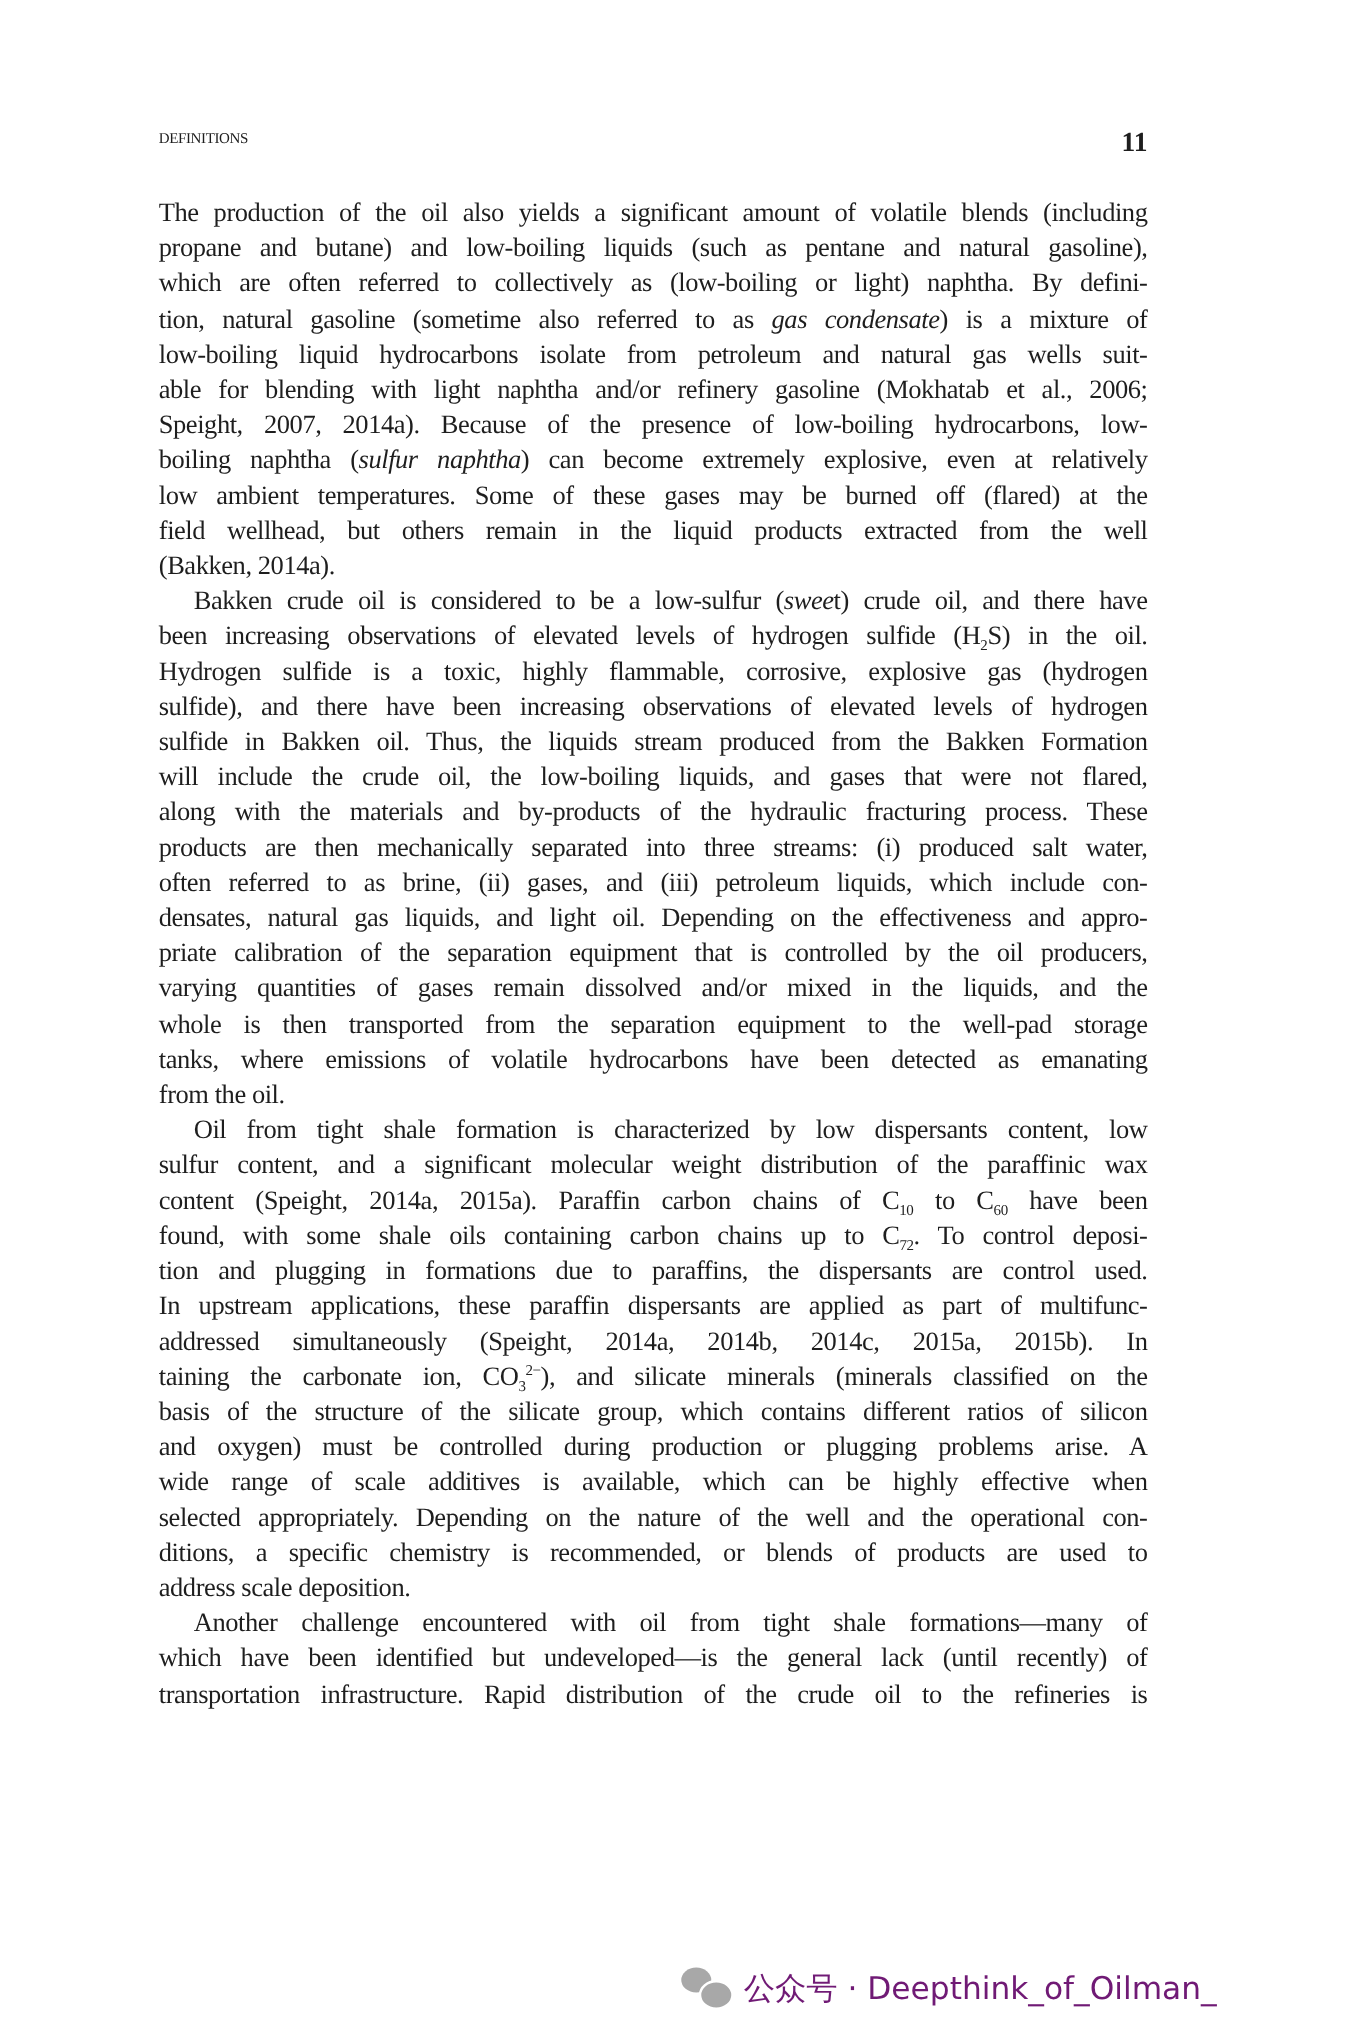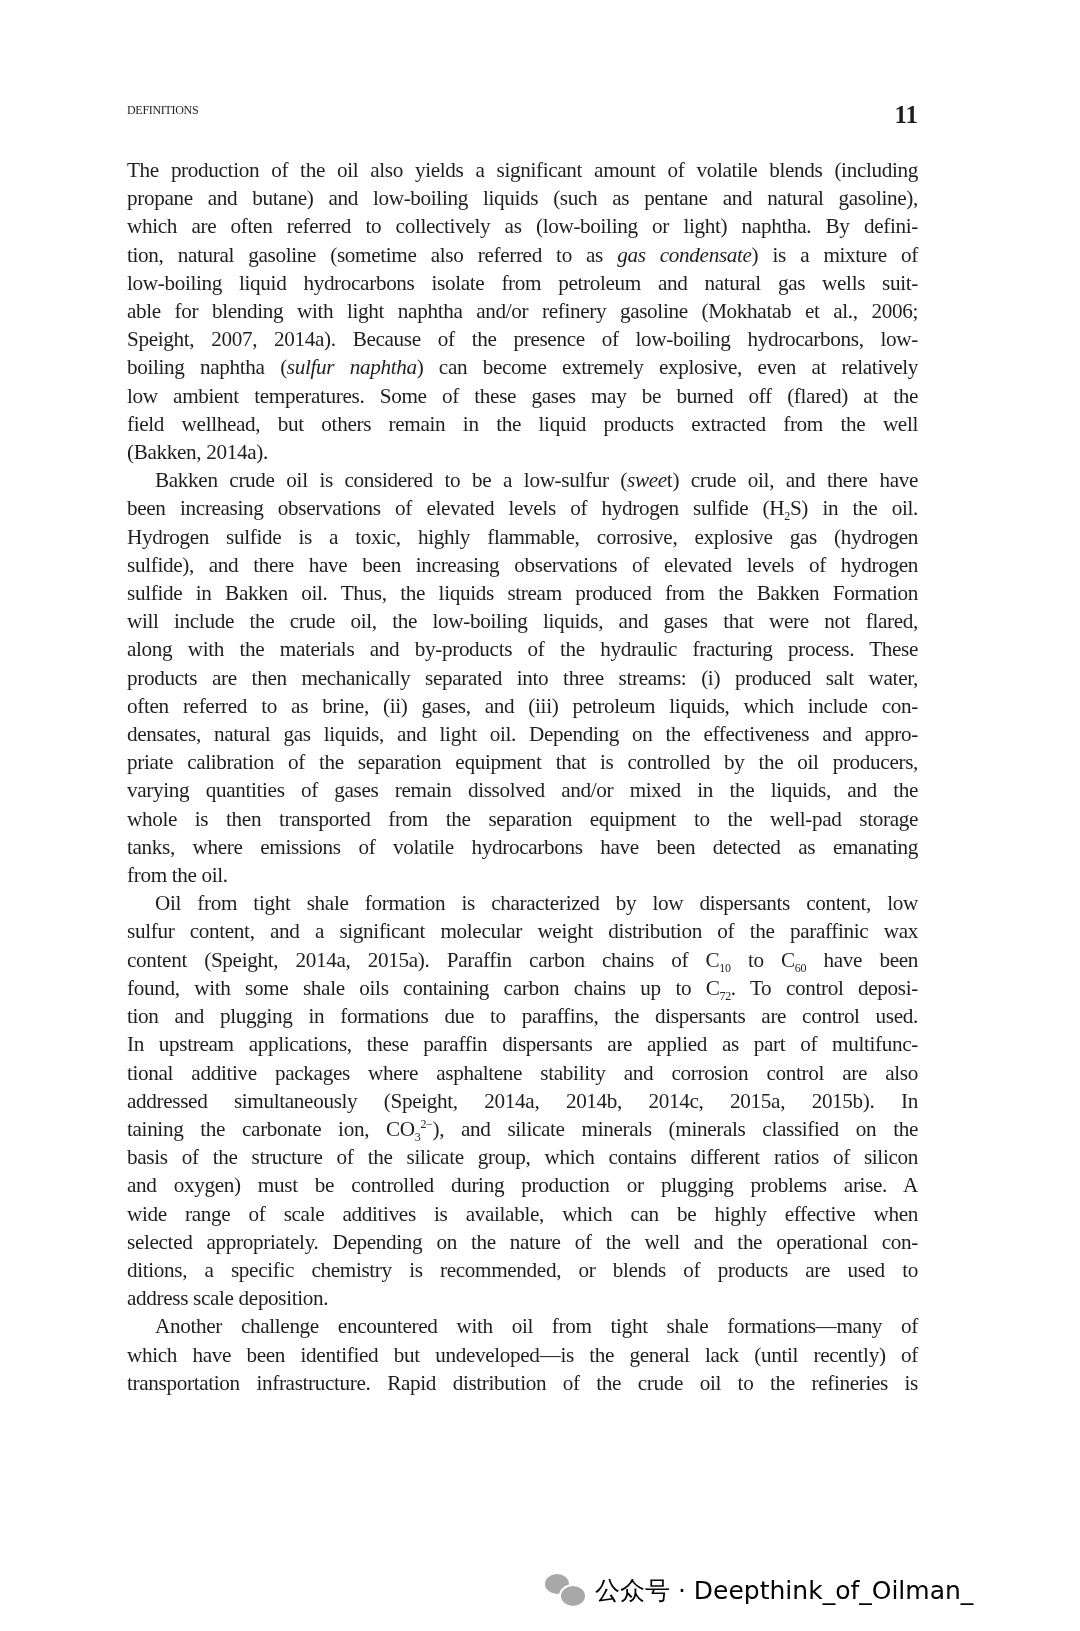--- a/index.html
+++ b/index.html
@@ -1,29 +1,29 @@
 <!DOCTYPE html>
 <html><head>
 <meta charset="utf-8">
 <style>
   html, body { margin: 0; padding: 0; background: #ffffff; }
   body { width: 1080px; height: 1631px; position: relative; overflow: hidden;
          font-family: "Liberation Serif", "DejaVu Serif", serif; color: #1e1e1e; }
   .running-head { position: absolute; left: 127px; top: 103px; width: 791px; height: 24px; }
   .running-title { position: absolute; left: 0; top: 0; font-size: 12px; letter-spacing: -0.3px; }
-  .page-number { position: absolute; right: 0; top: -2px; font-size: 25px; font-weight: bold; }
+  .page-number { position: absolute; right: 0; top: -2px; font-size: 22px; font-weight: bold; }
   .body-text { position: absolute; left: 127px; top: 156px; width: 791px;
                font-size: 21.2px; line-height: 28.2px; text-align: justify; letter-spacing: -0.35px; }
   .para { margin: 0; text-indent: 0; }
   .line { display: block; text-align: justify; text-align-last: justify; white-space: nowrap; }
   .line.last { text-align-last: left; }
   sub { font-size: 12px; vertical-align: -5px; line-height: 0; }
   sup { font-size: 12px; vertical-align: 8px; line-height: 0; }
   .watermark { position: absolute; left: 545px; top: 1570px; height: 40px;
-               display: flex; align-items: center; color: #000000;
+               display: flex; align-items: center; color: #701a75;
                font-family: "DejaVu Sans", sans-serif; font-size: 25px; }
   .wechat-icon { width: 42px; height: 36px; position: relative; margin-right: 8px; }
   .bubble1 { position: absolute; left: 0; top: 2px; width: 24px; height: 20px; border-radius: 50%; background: #a8a8a8; }
   .bubble2 { position: absolute; left: 14px; top: 12px; width: 24px; height: 20px; border-radius: 50%; background: #a8a8a8; border: 2px solid #fff; }
 </style>
 </head>
 <body>
 
 <div class="running-head">
   <span class="running-title">DEFINITIONS</span>
@@ -61,21 +61,20 @@
       <span class="line">tanks, where emissions of volatile hydrocarbons have been detected as emanating</span>
       <span class="line last">from the oil.</span>
     </div>
     <div class="para">
       <span class="line" style="padding-left: 28px;">Oil from tight shale formation is characterized by low dispersants content, low</span>
       <span class="line">sulfur content, and a significant molecular weight distribution of the paraffinic wax</span>
       <span class="line">content (Speight, 2014a, 2015a). Paraffin carbon chains of C<sub>10</sub> to C<sub>60</sub> have been</span>
       <span class="line">found, with some shale oils containing carbon chains up to C<sub>72</sub>. To control deposi-</span>
       <span class="line">tion and plugging in formations due to paraffins, the dispersants are control used.</span>
       <span class="line">In upstream applications, these paraffin dispersants are applied as part of multifunc-</span>
-      <span class="line">tional additive packages where asphaltene stability and corrosion control are also</span>
       <span class="line">addressed simultaneously (Speight, 2014a, 2014b, 2014c, 2015a, 2015b). In</span>
       <span class="line">taining the carbonate ion, CO<sub>3</sub><sup>2−</sup>), and silicate minerals (minerals classified on the</span>
       <span class="line">basis of the structure of the silicate group, which contains different ratios of silicon</span>
       <span class="line">and oxygen) must be controlled during production or plugging problems arise. A</span>
       <span class="line">wide range of scale additives is available, which can be highly effective when</span>
       <span class="line">selected appropriately. Depending on the nature of the well and the operational con-</span>
       <span class="line">ditions, a specific chemistry is recommended, or blends of products are used to</span>
       <span class="line last">address scale deposition.</span>
     </div>
     <div class="para">

